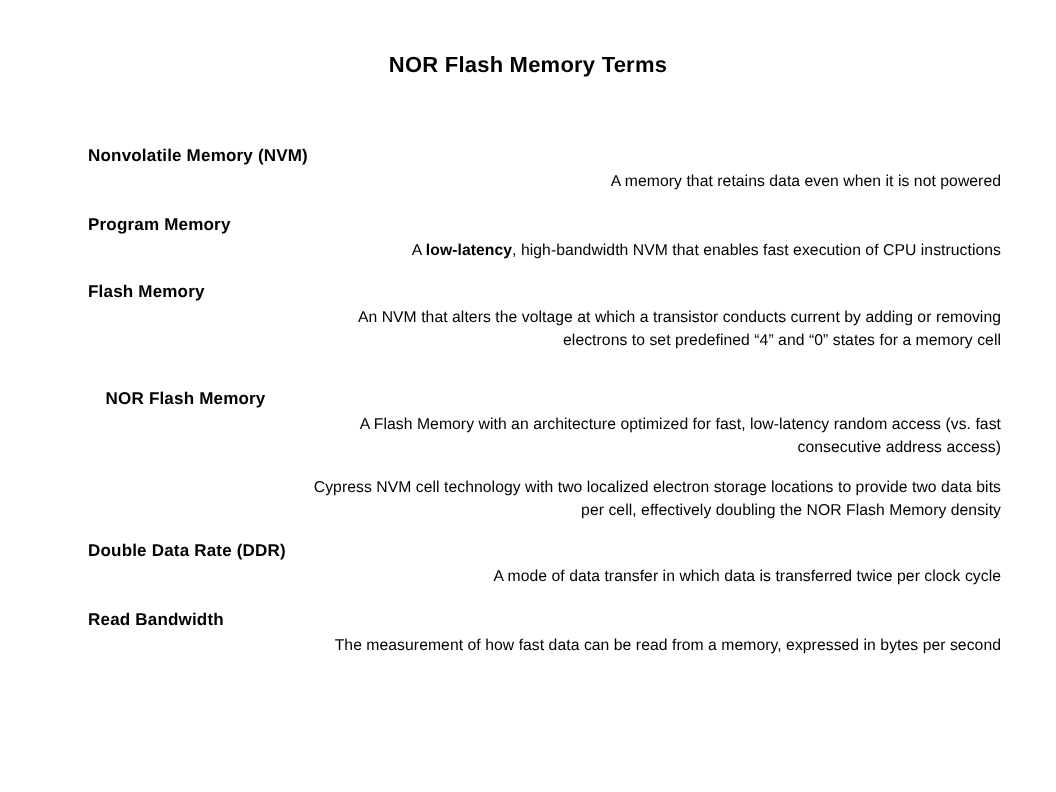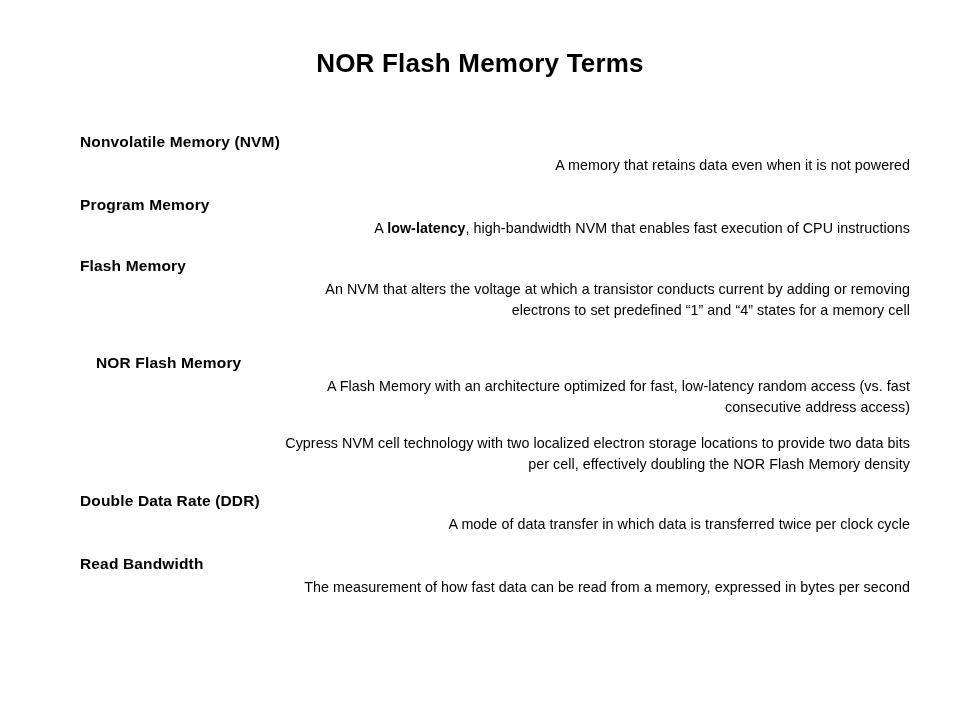--- a/index.html
+++ b/index.html
@@ -22,21 +22,21 @@
     height: 720px;
     background: #ffffff;
     box-sizing: border-box;
   }
   .slide-title {
     position: absolute;
     top: 48px;
     left: 0;
     width: 960px;
     text-align: center;
-    font-size: 26px;
+    font-size: 20px;
     font-weight: bold;
     letter-spacing: 0.2px;
     color: #000000;
     white-space: nowrap;
   }
   .terms {
     position: absolute;
     top: 131px;
     left: 80px;
     width: 830px;
@@ -104,21 +104,21 @@
       <div class="term-name">Program Memory</div>
       <div class="term-def">
         <span class="first-line-pull"><span>A </span><b>low-latency</b><span>, high-bandwidth NVM that enables fast execution of CPU instructions</span></span>
       </div>
     </div>
 
     <div class="term t2">
       <div class="term-name">Flash Memory</div>
       <div class="term-def">
         <span class="first-line-pull">An NVM that alters the voltage at which a transistor conducts current by adding or removing</span><br>
-        <span>electrons to set predefined “1” and “4” states for a memory cell</span>
+        <span>electrons to set predefined “4” and “0” states for a memory cell</span>
       </div>
     </div>
 
     <div class="term t3">
       <div class="term-name">NOR Flash Memory</div>
       <div class="term-def">
         <span class="first-line-pull">A Flash Memory with an architecture optimized for fast, low-latency random access (vs. fast</span><br>
         <span>consecutive address access)</span>
       </div>
     </div>

